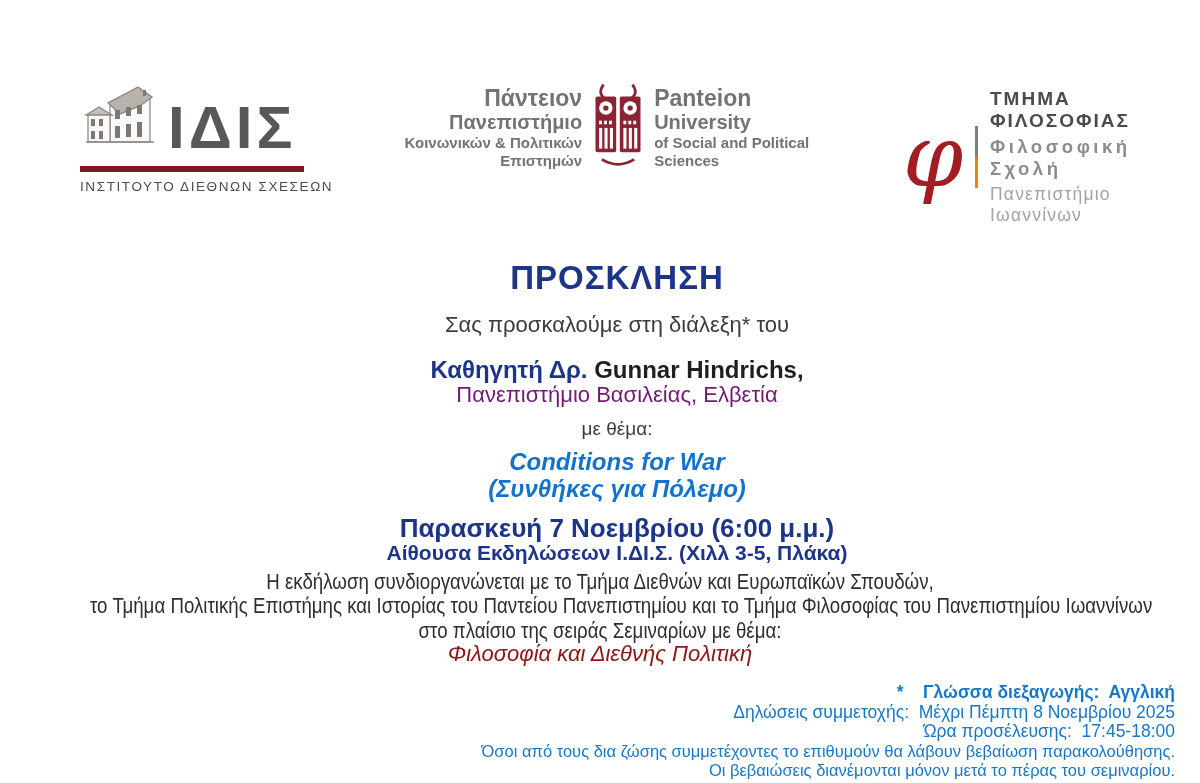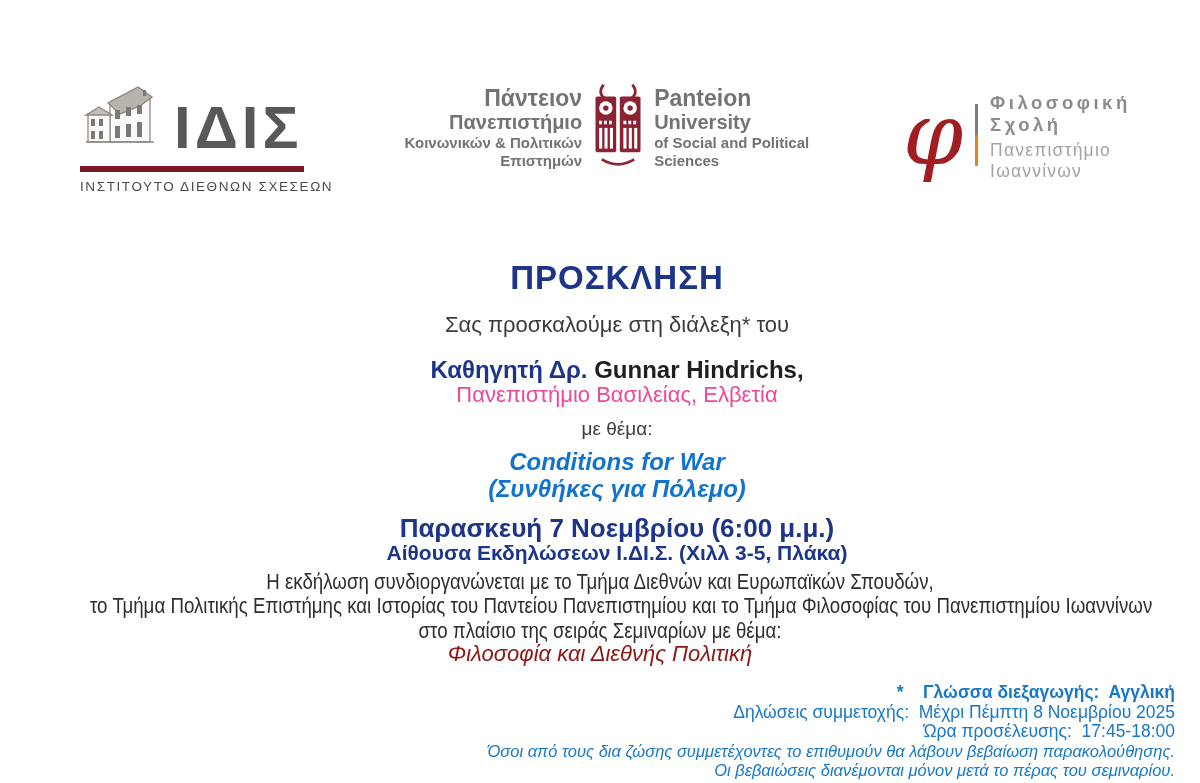--- a/index.html
+++ b/index.html
@@ -9,21 +9,21 @@
     font-family: "Liberation Sans", sans-serif;
     position: relative;
     overflow: hidden;
   }
 
   
   .logo-idis { position: absolute; left: 80px; top: 80px; width: 224px; }
   .idis-top { display: flex; align-items: flex-end; }
   .idis-acronym {
     font-size: 60px; font-weight: 700; color: #57585a;
-    letter-spacing: 4px; line-height: 1; margin-left: 12px; margin-bottom: 2px;
+    letter-spacing: 4px; line-height: 1; margin-left: 6px; margin-bottom: 2px;
   }
   .idis-bar { height: 6px; background: #7a1a24; margin-top: 6px; }
   .idis-caption {
     margin-top: 7px; font-size: 13.5px; color: #4c4c4e;
     letter-spacing: 1.6px; white-space: nowrap;
   }
 
   .logo-panteion {
     position: absolute; left: 340px; top: 82px; width: 520px;
     display: flex; align-items: center; justify-content: center;
@@ -56,42 +56,42 @@
 
   
   .cline { position: absolute; left: 0; width: 100%; text-align: center; }
   .shift { padding-left: 34px; box-sizing: border-box; margin-top: 20px; }
 
   .inv-title    { top: 239px; font-size: 33px; font-weight: 700; color: #1d3589; letter-spacing: 1px; }
   .inv-intro    { top: 292px; font-size: 22px; color: #3c3c3c; }
   .inv-speaker  { top: 336px; font-size: 24px; font-weight: 700; }
   .speaker-title { color: #1d3589; }
   .speaker-name  { color: #1f1f1f; }
-  .inv-affil    { top: 362px; font-size: 22px; color: #ec4899; }
+  .inv-affil    { top: 362px; font-size: 22px; color: #701a75; }
   .inv-topiclbl { top: 398px; font-size: 19px; color: #3c3c3c; }
   .inv-topic-en { top: 428px; font-size: 24px; font-weight: 700; font-style: italic; color: #1273cc; }
   .inv-topic-gr { top: 455px; font-size: 24px; font-weight: 700; font-style: italic; color: #1273cc; }
   .inv-date     { top: 493px; font-size: 26px; font-weight: 700; color: #1d3589; }
   .inv-venue    { top: 521px; font-size: 21px; font-weight: 700; color: #1d3589; }
 
   
   .org-line { color: #2e2e2e; font-size: 22px; transform: scaleX(0.85); transform-origin: 50% 50%; white-space: nowrap; }
   .org-1 { top: 569px; }
   .org-2 { top: 593px; }
   .org-3 { top: 618px; }
   .series-title { top: 641px; font-size: 22px; font-weight: 400; font-style: italic; color: #8d1712; }
 
   
   .footer-notes {
     position: absolute; right: 25px; top: 683px;
     text-align: right; color: #1878c8; line-height: 19.5px;
   }
   .fnote { font-size: 17.5px; white-space: pre; }
   .fnote.bold { font-weight: 700; }
-  .fnote.italic { font-style: italic; font-size: 16.5px; }
+  .fnote.italic { font-size: 16.5px; }
 
   svg { display: block; }
 </style>
 </head>
 <body>
 
 <div class="logo-idis">
   <div class="idis-top">
     <span>
       <svg width="82" height="80" viewBox="0 0 82 80">
@@ -166,20 +166,21 @@
     <div class="pant-l1">Panteion</div>
     <div class="pant-l2">University</div>
     <div class="pant-l3">of Social and Political Sciences</div>
   </div>
 </div>
 
 <div class="logo-philosophy">
   <div class="phi-glyph">φ</div>
   <div class="phi-divider"></div>
   <div class="phi-lines">
+    <div class="phi-l1">ΤΜΗΜΑ ΦΙΛΟΣΟΦΙΑΣ</div>
     <div class="phi-l2">Φιλοσοφική Σχολή</div>
     <div class="phi-l3">Πανεπιστήμιο Ιωαννίνων</div>
   </div>
 </div>
 
 <div class="cline shift inv-title">ΠΡΟΣΚΛΗΣΗ</div>
 <div class="cline shift inv-intro">Σας προσκαλούμε στη διάλεξη* του</div>
 
 <div class="cline shift inv-speaker">
   <span class="speaker-title">Καθηγητή Δρ.</span><span class="speaker-name"> Gunnar Hindrichs,</span>

